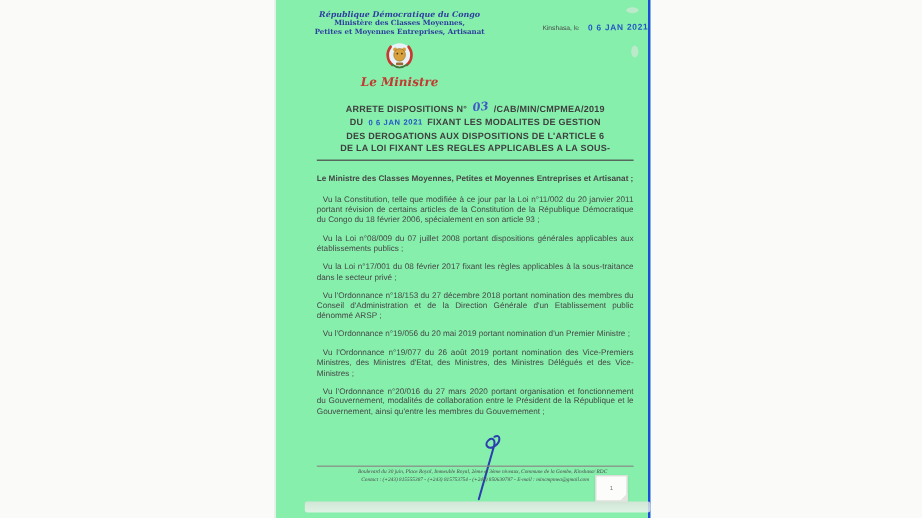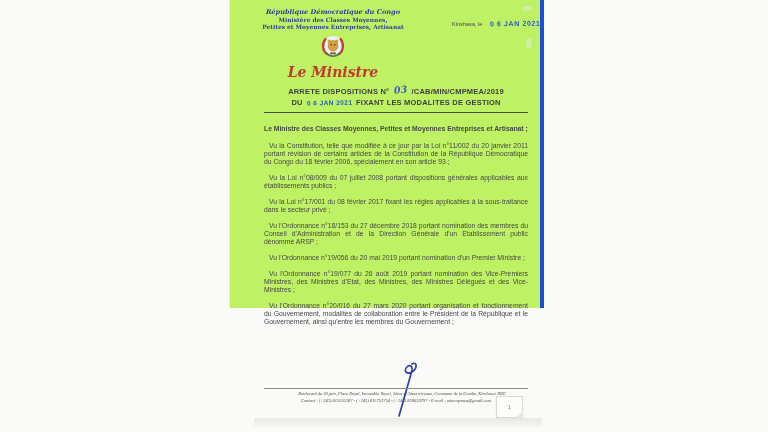--- a/index.html
+++ b/index.html
@@ -1,27 +1,27 @@
 <!DOCTYPE html>
 <html><head>
 <meta charset="utf-8">
 <style>
   html,body{margin:0;padding:0;}
   body{width:768px;height:432px;overflow:hidden;background:#f8f8f6;
        font-family:"Liberation Sans",sans-serif;}
   .canvas{position:relative;width:768px;height:432px;background:#fafaf8;}
-  .sheet{position:absolute;left:229px;top:0;width:310px;height:308px;
-         background:#bef264;border-left:1px solid #ececea;border-right:4px solid #1d4ed8;}
+  .sheet{position:absolute;left:229px;top:0;width:310px;height:432px;
+         background:#86efac;border-left:1px solid #ececea;border-right:2px solid #1d4ed8;}
   
   .hdr-left{position:absolute;left:28px;top:8px;width:150px;text-align:center;color:#2e3f9e;}
   .country{font-family:"DejaVu Serif",serif;font-style:italic;font-weight:bold;font-size:6.6px;line-height:8px;}
   .ministry{font-family:"DejaVu Serif",serif;font-weight:bold;font-size:5.9px;line-height:7.2px;}
   .emblem{display:block;margin:3px auto 0;}
   .minister{font-family:"DejaVu Serif",serif;font-style:italic;font-weight:bold;
-            font-size:14px;color:#c23b30;margin-top:1px;}
+            font-size:10px;color:#c23b30;margin-top:1px;}
   .hdr-right{position:absolute;left:222px;top:12px;white-space:nowrap;}
   .place{font-size:5.6px;color:#4a4a4a;}
   .stamp{display:inline-block;font-weight:bold;color:#2456c4;font-size:7px;
          letter-spacing:.6px;transform:rotate(-1deg);margin-left:3px;}
   
   .content{position:absolute;left:34px;top:86px;width:264px;}
   .title-block{text-align:center;font-weight:bold;font-size:7.5px;line-height:10.8px;
                color:#3f3f3f;letter-spacing:.2px;}
   .hand-num{display:inline-block;font-family:"DejaVu Serif",serif;font-style:italic;
             font-weight:bold;font-size:9.5px;color:#4058c8;transform:rotate(-6deg) translateY(-1px);
@@ -75,20 +75,22 @@
     </div>
     <div class="hdr-right">
       <span class="place">Kinshasa, le</span>
       <span class="stamp">0 6 JAN 2021</span>
     </div>
 
     <div class="content">
       <div class="title-block">
         <div><span>ARRETE DISPOSITIONS N°</span> <span class="hand-num">03</span> <span>/CAB/MIN/CMPMEA/2019</span></div>
         <div><span>DU</span><span class="stamp-inline">0 6 JAN 2021</span><span>FIXANT LES MODALITES DE GESTION</span></div>
+        <div>DES DEROGATIONS AUX DISPOSITIONS DE L'ARTICLE 6</div>
+        <div>DE LA LOI FIXANT LES REGLES APPLICABLES A LA SOUS-</div>
         <div class="title-rule"></div>
       </div>
 
       <div class="doc-body">
         <p class="salutation">Le Ministre des Classes Moyennes, Petites et Moyennes Entreprises et Artisanat ;</p>
         <p class="para">Vu la Constitution, telle que modifiée à ce jour par la Loi n°11/002 du 20 janvier 2011 portant révision de certains articles de la Constitution de la République Démocratique du Congo du 18 février 2006, spécialement en son article 93 ;</p>
         <p class="para">Vu la Loi n°08/009 du 07 juillet 2008 portant dispositions générales applicables aux établissements publics ;</p>
         <p class="para">Vu la Loi n°17/001 du 08 février 2017 fixant les règles applicables à la sous-traitance dans le secteur privé ;</p>
         <p class="para">Vu l'Ordonnance n°18/153 du 27 décembre 2018 portant nomination des membres du Conseil d'Administration et de la Direction Générale d'un Etablissement public dénommé ARSP ;</p>
         <p class="para">Vu l'Ordonnance n°19/056 du 20 mai 2019 portant nomination d'un Premier Ministre ;</p>

